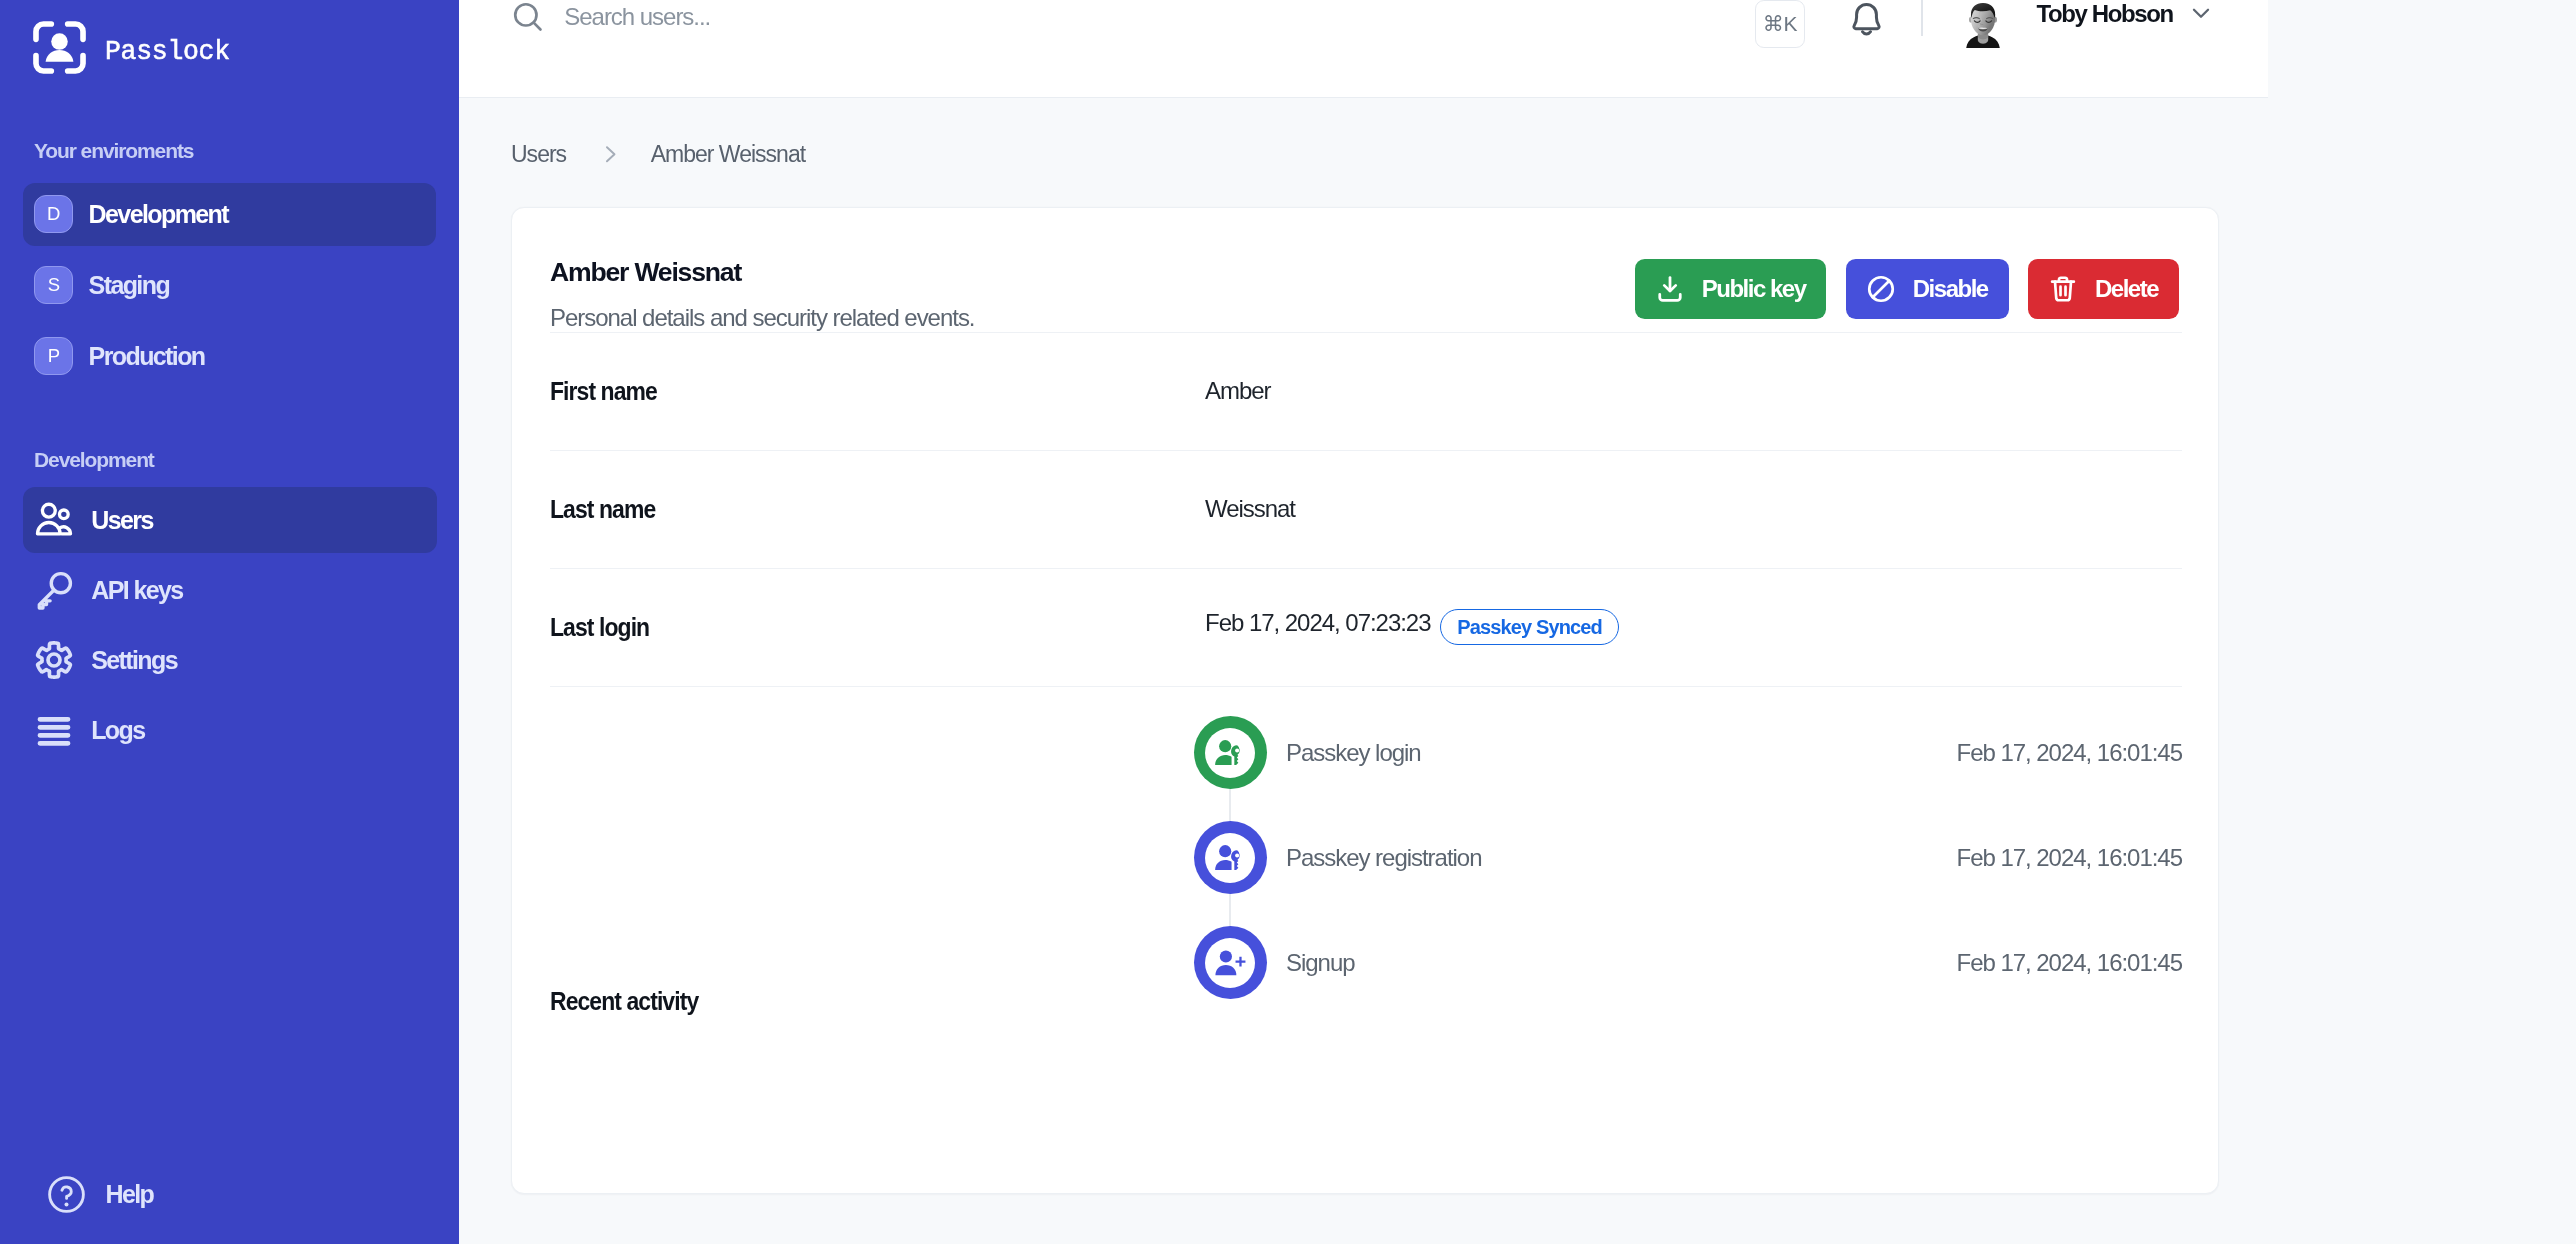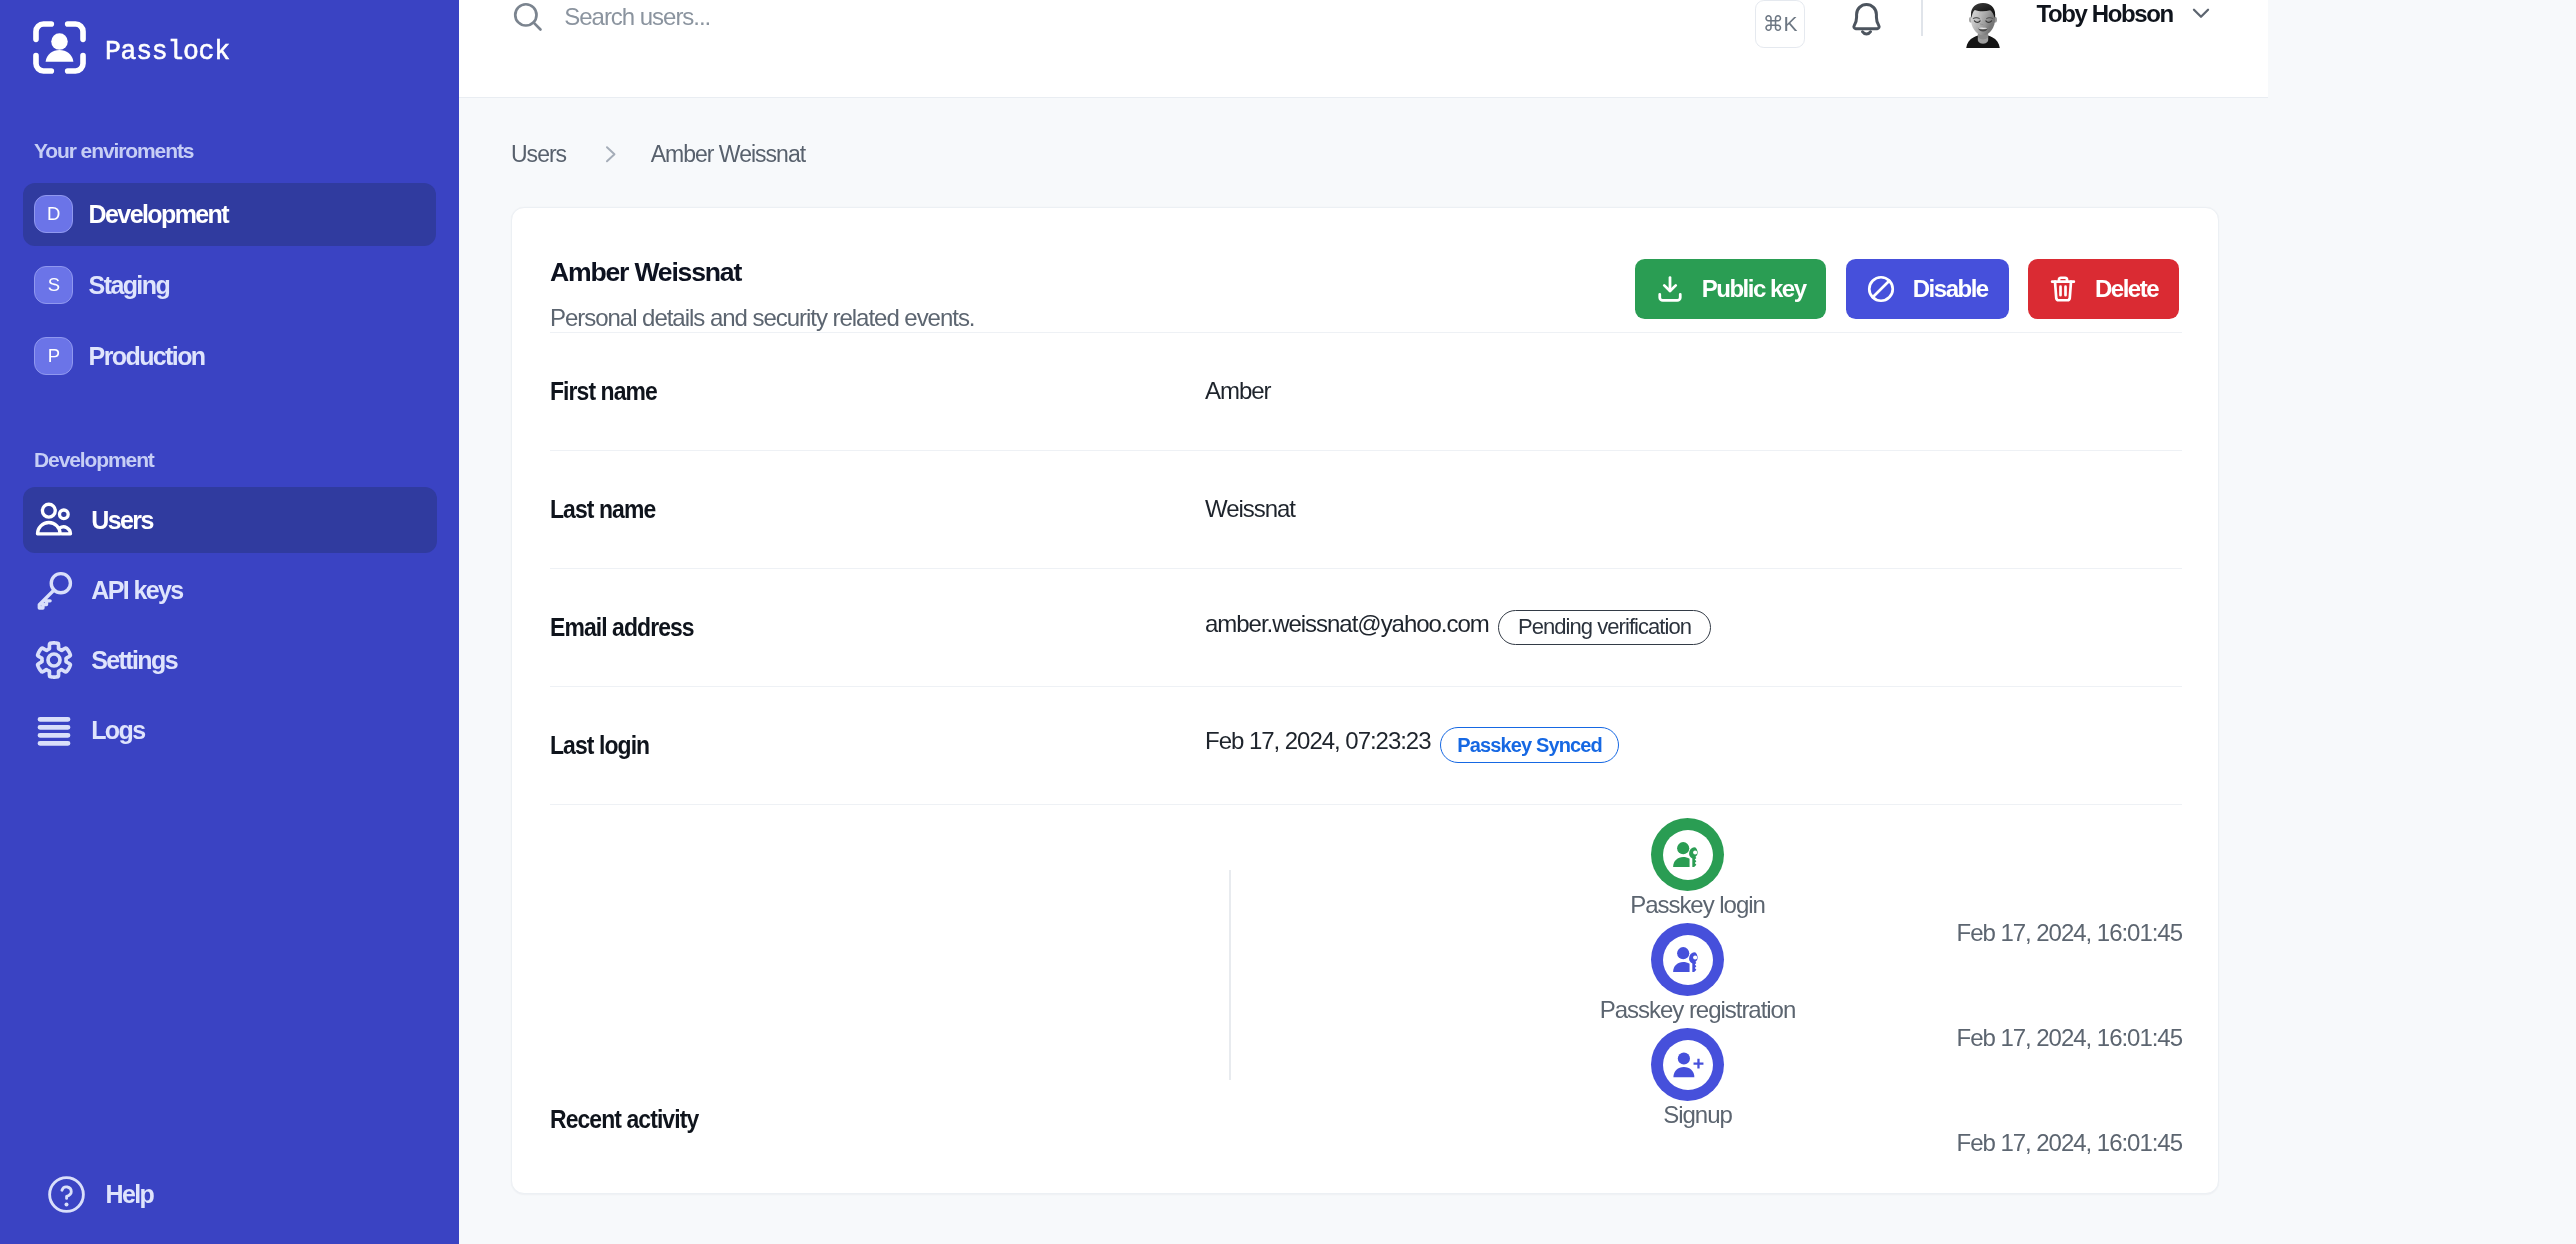--- a/index.html
+++ b/index.html
@@ -69,21 +69,21 @@
   .rows { padding:0 36px 0 38px; }
   .row { display:flex; align-items:center; border-top:0.8px solid #eef1f5; height:118px; }
   .row.activity-row { height:auto; align-items:flex-end; padding-top:13.7px; padding-bottom:47px; }
   .row.activity-row .row-label { padding-top:31px; }
   .row-label { width:655px; flex:0 0 655px; font-size:25px; font-weight:700; color:#0f141c; line-height:1.12; letter-spacing:-1px !important; transform:scaleX(0.918); transform-origin:left center;}
   .row-val { font-size:24px; color:#1e242c; display:flex; align-items:flex-start; gap:9.7px; }
   .pill { border:1.4px solid #333b46; border-radius:81px; height:35px; display:flex; align-items:center; padding:0 18.5px; font-size:22px; color:#2b323c; line-height:1; }
   .pill.blue { border-color:#1668e3; color:#1668e3; font-weight:700; font-size:20px; height:36px; padding:0 16px; }
 
   .activity { flex:1; margin-left:-11.3px; }
-  .act { display:flex; align-items:center; position:relative; height:105px;flex-direction:column; }
+  .act { display:flex; align-items:center; position:relative; height:105px; }
   .act-dot { width:73px; height:73px; flex:0 0 73px; border-radius:50%; background:#4650db; display:flex; align-items:center; justify-content:center; position:relative; z-index:2; }
   .act-dot.green { background:#2a9d53; }
   .act-inner { width:50px; height:50px; border-radius:50%; background:#fff; display:flex; align-items:center; justify-content:center; }
   .act-inner svg { width:34px; height:34px; display:block; }
   .act-name { font-size:24px; color:#5c6570; margin-left:19.3px; }
   .act-time { margin-left:auto; font-size:24px; color:#5c6570; }
   .act-line { position:absolute; left:35px; width:2.4px; background:#e8ebef; z-index:1; }
 </style>
 </head>
 <body>
@@ -275,27 +275,20 @@
                 <span>Amber</span>
               </div>
             </div>
             <div class="row">
               <div class="row-label">Last name</div>
               <div class="row-val">
                 <span>Weissnat</span>
               </div>
             </div>
             <div class="row">
-              <div class="row-label">Email address</div>
-              <div class="row-val">
-                <span>amber.weissnat@yahoo.com</span>
-                <span class="pill">Pending verification</span>
-              </div>
-            </div>
-            <div class="row">
               <div class="row-label">Last login</div>
               <div class="row-val">
                 <span>Feb 17, 2024, 07:23:23</span>
                 <span class="pill blue">Passkey Synced</span>
               </div>
             </div>
             <div class="row activity-row">
               <div class="row-label">Recent activity</div>
               <div class="activity">
                 <div class="act">

